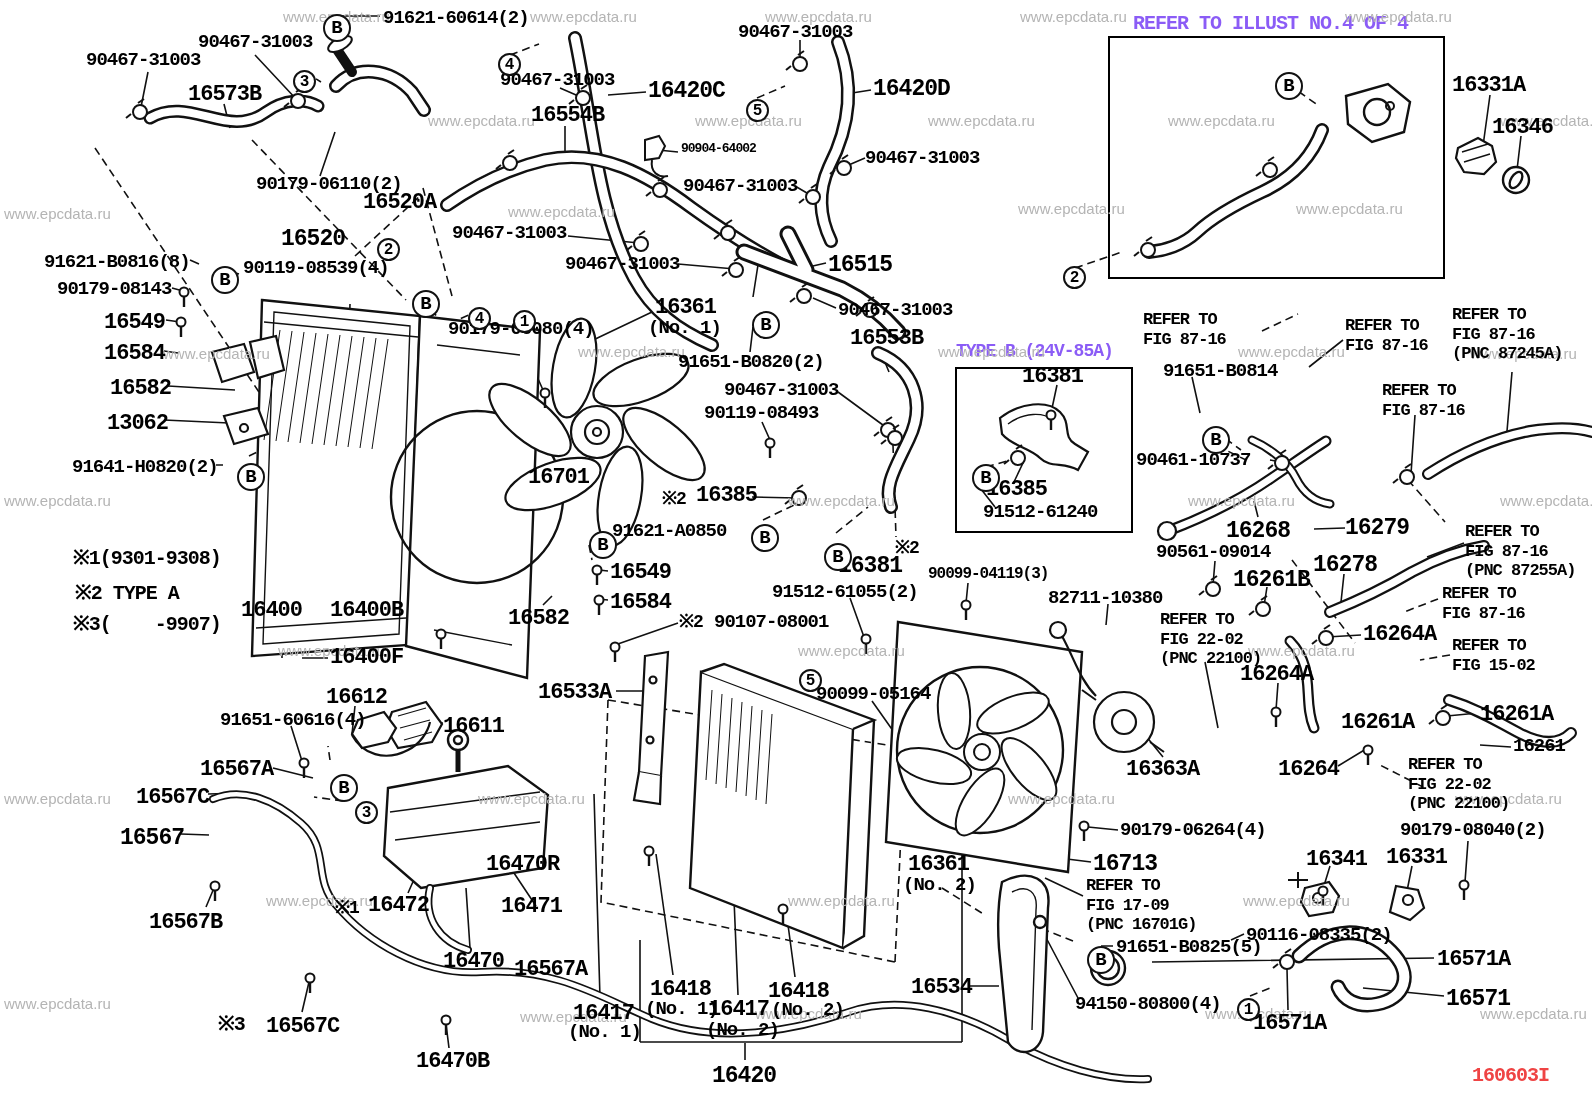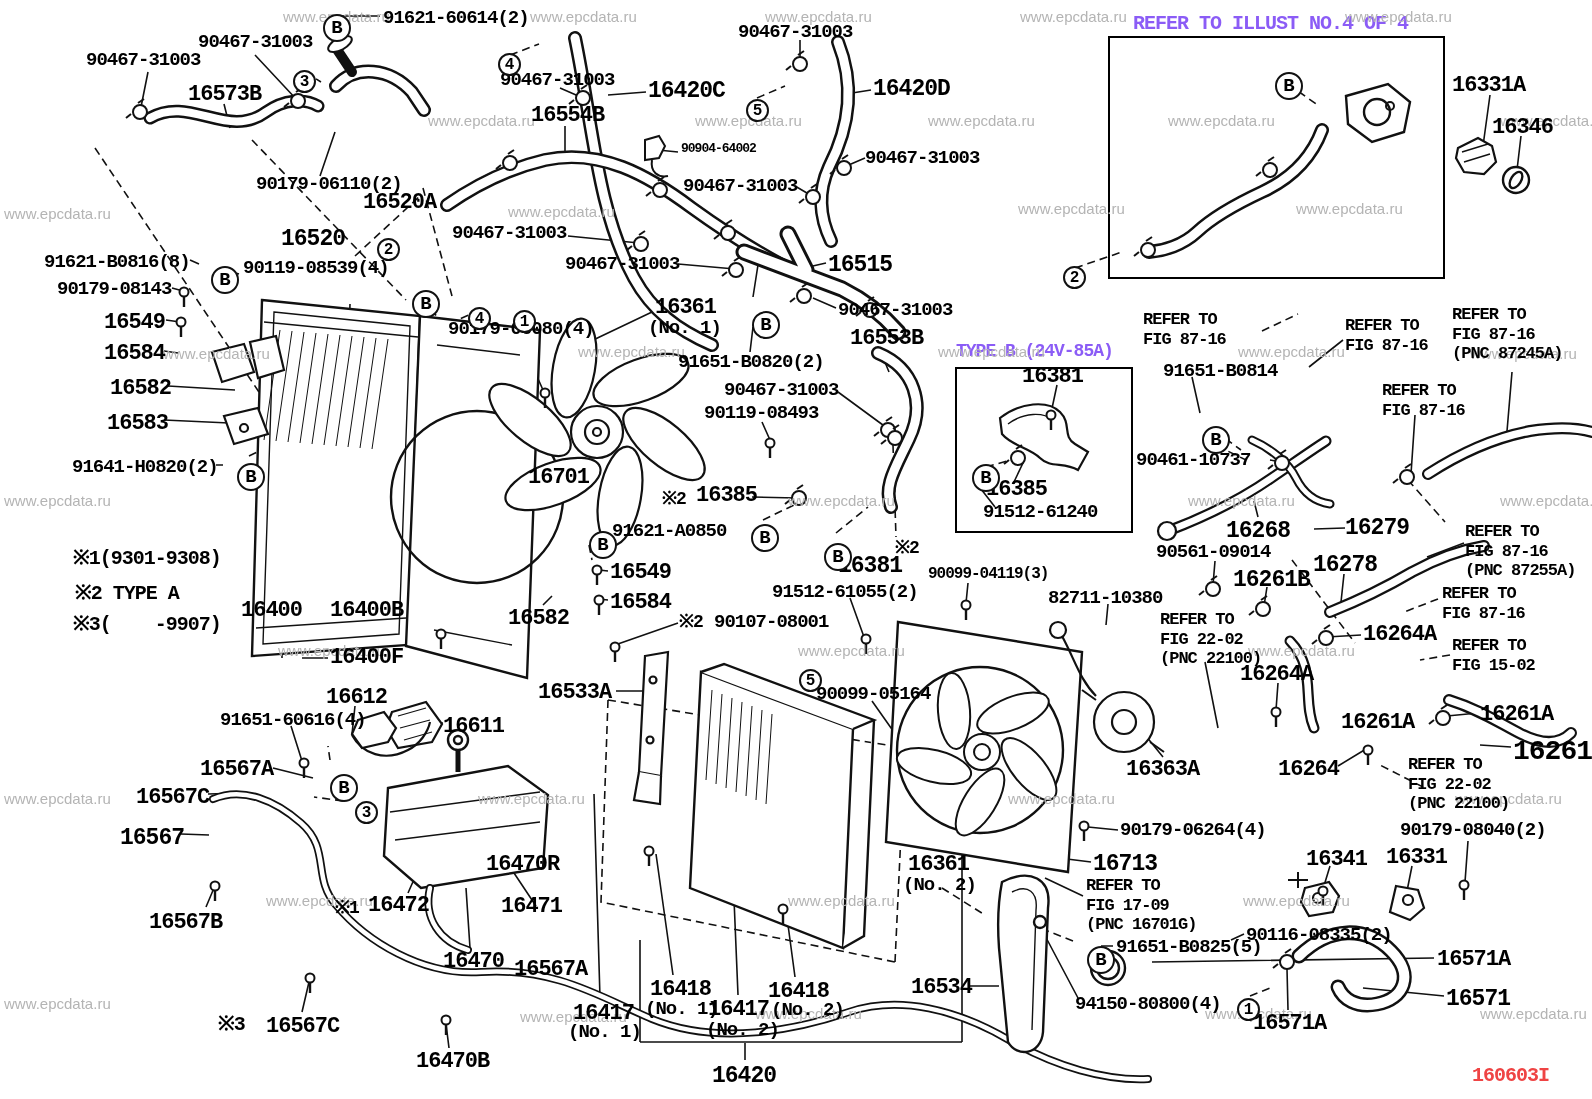--- a/index.html
+++ b/index.html
@@ -365,21 +365,21 @@
       <div class="lbl" style="left: 648px; top: 318px; font-size: 19px;">(No. 1)</div>
       <div class="lbl" style="left: 838px; top: 300px; font-size: 19px;">90467-31003</div>
       <div class="lbl" style="left: 850px; top: 326px; font-size: 22px;">16553B</div>
       <div class="lbl" style="left: 104px; top: 310px; font-size: 22px;">16549</div>
       <div class="lbl" style="left: 448px; top: 319px; font-size: 19px;">90179-06080(4)</div>
       <div class="lbl" style="left: 678px; top: 352px; font-size: 19px;">91651-B0820(2)</div>
       <div class="lbl" style="left: 104px; top: 341px; font-size: 22px;">16584</div>
       <div class="lbl" style="left: 724px; top: 380px; font-size: 19px;">90467-31003</div>
       <div class="lbl" style="left: 110px; top: 376px; font-size: 22px;">16582</div>
       <div class="lbl" style="left: 704px; top: 403px; font-size: 19px;">90119-08493</div>
-      <div class="lbl" style="left: 107px; top: 411px; font-size: 22px;">16583</div>
+      <div class="lbl" style="left: 107px; top: 411px; font-size: 22px;">13062</div>
       <div class="lbl" style="left: 72px; top: 457px; font-size: 19px;">91641-H0820(2)</div>
       <div class="lbl" style="left: 528px; top: 465px; font-size: 22px;">16701</div>
       <div class="lbl" style="left: 662px; top: 489px; font-size: 18px;">※2</div>
       <div class="lbl" style="left: 696px; top: 483px; font-size: 22px;">16385</div>
       <div class="lbl" style="left: 612px; top: 521px; font-size: 19px;">91621-A0850</div>
       <div class="lbl" style="left: 610px; top: 560px; font-size: 22px;">16549</div>
       <div class="lbl" style="left: 610px; top: 590px; font-size: 22px;">16584</div>
       <div class="lbl" style="left: 508px; top: 606px; font-size: 22px;">16582</div>
       <div class="lbl" style="left: 679px; top: 612px; font-size: 18px;">※2</div>
       <div class="lbl" style="left: 714px; top: 612px; font-size: 19px;">90107-08001</div>
@@ -465,21 +465,21 @@
 FIG 87-16</div>
       <div class="lbl" style="left: 1160px; top: 610px; font-size: 17px;">REFER TO
 FIG 22-02
 (PNC 22100)</div>
       <div class="lbl" style="left: 1363px; top: 622px; font-size: 22px;">16264A</div>
       <div class="lbl" style="left: 1452px; top: 636px; font-size: 17px;">REFER TO
 FIG 15-02</div>
       <div class="lbl" style="left: 1240px; top: 662px; font-size: 22px;">16264A</div>
       <div class="lbl" style="left: 1341px; top: 710px; font-size: 22px;">16261A</div>
       <div class="lbl" style="left: 1480px; top: 702px; font-size: 22px;">16261A</div>
-      <div class="lbl" style="left: 1513px; top: 736px; font-size: 28px;">16261</div>
+      <div class="lbl" style="left: 1513px; top: 736px; font-size: 19px;">16261</div>
       <div class="lbl" style="left: 1278px; top: 757px; font-size: 22px;">16264</div>
       <div class="lbl" style="left: 1452px; top: 73px; font-size: 22px;">16331A</div>
       <div class="lbl" style="left: 1492px; top: 115px; font-size: 22px;">16346</div>
       <div class="lbl" style="left: 1022px; top: 364px; font-size: 22px;">16381</div>
       <div class="lbl" style="left: 986px; top: 477px; font-size: 22px;">16385</div>
       <div class="lbl" style="left: 983px; top: 502px; font-size: 19px;">91512-61240</div>
     </div>
   <div class="layer" id="callout-layer">
       <div class="callout co-letter" style="left: 323px; top: 14px;">B</div>
       <div class="callout co-digit" style="left: 293px; top: 70px;">3</div>

